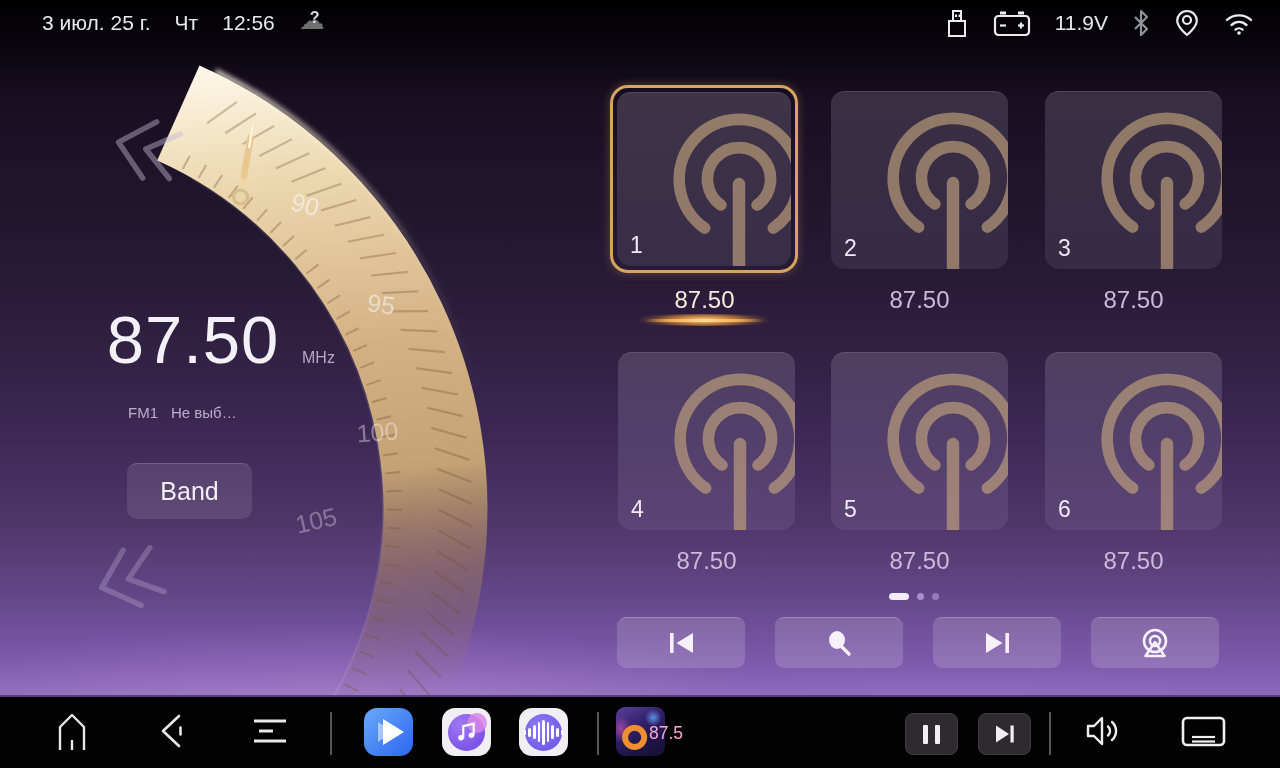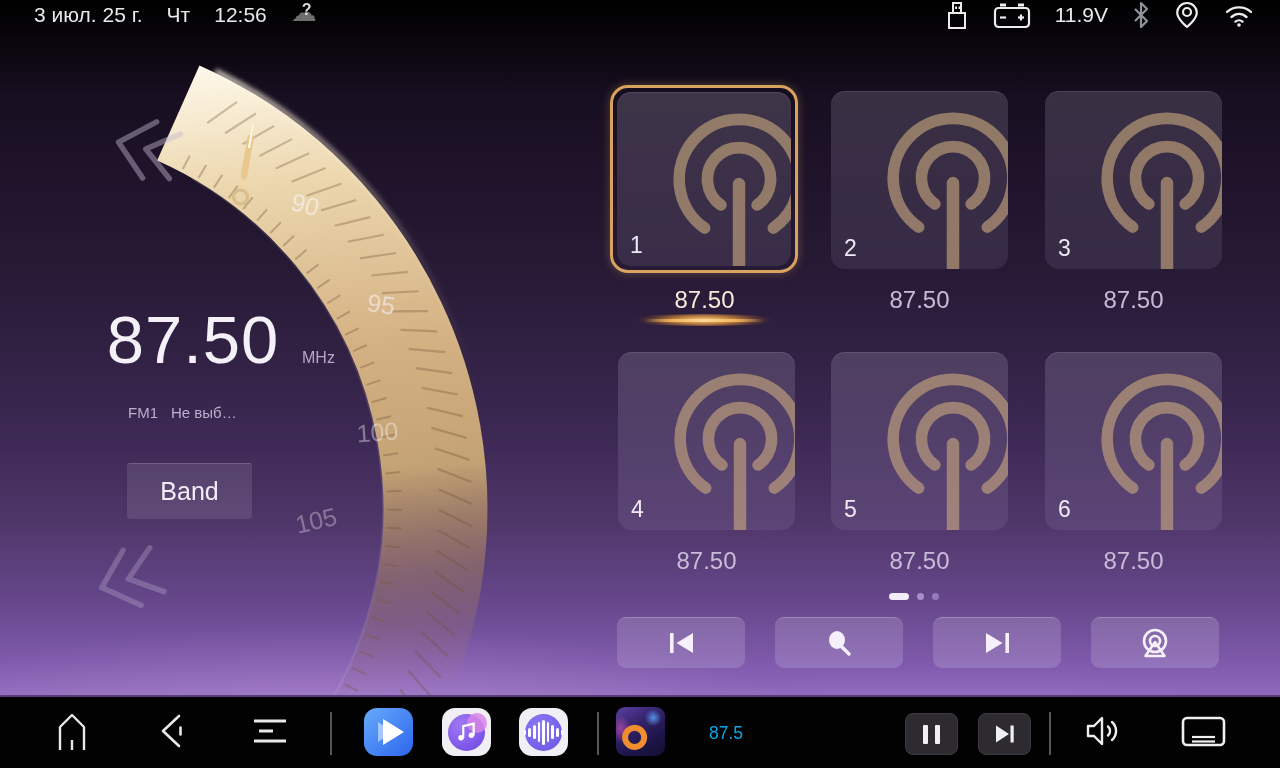--- a/index.html
+++ b/index.html
@@ -9,22 +9,22 @@
     background:linear-gradient(180deg,#0a060d 0%,#140c1c 8%,#1d1228 20%,#271a35 35%,
       #332246 48%,#3f2a57 58%,#4f3669 68%,#65478a 78%,#7e59ab 86%,#9671c4 93%,#a57ed0 100%); }
   .glow-overlay { position:absolute; inset:0; pointer-events:none;
     background:
       radial-gradient(900px 260px at 26% 102%, rgba(238,196,240,0.40), rgba(238,196,240,0) 62%),
       radial-gradient(760px 220px at 74% 104%, rgba(205,168,238,0.30), rgba(205,168,238,0) 60%),
       linear-gradient(180deg, rgba(0,0,0,0.92) 0px, rgba(0,0,0,0.55) 34px, rgba(0,0,0,0) 95px); }
   .abs { position:absolute; }
 
   
-  .status-bar { position:absolute; top:0; left:8px; right:0; height:46px; display:flex;
-    align-items:flex-start; padding:0 26px; color:#e9e9e9; font-size:21px; z-index:30; }
+  .status-bar { position:absolute; top:0; left:16px; right:0; height:46px; display:flex;
+    align-items:center; padding:0 26px; color:#e9e9e9; font-size:21px; z-index:30; }
   .sb-left { display:flex; align-items:center; gap:24px; }
   .sb-right { margin-left:auto; display:flex; align-items:center; gap:24px; }
   .weather-wrap { position:relative; width:34px; height:30px; }
   .weather-cloud { position:absolute; left:0; top:-3px; font-size:26px; color:#6f6f6f; }
   .weather-q { position:absolute; left:11px; top:1px; font-size:16px; color:#ddd; font-weight:bold; }
   .sb-ico svg { display:block; }
 
   
   .gauge { position:absolute; left:0; top:0; z-index:1; }
 
@@ -35,21 +35,21 @@
   .rds-ring.r2 { margin-left:-7px; }
   .rds-text { color:#f2f2f2; font-weight:bold; font-size:16.5px; letter-spacing:0.5px; margin-left:2px; }
 
   .freq-main { position:absolute; left:103px; top:301px; width:180px; text-align:center;
     font-size:67px; color:#f4f0f7; letter-spacing:1px; z-index:10; }
   .freq-unit { position:absolute; left:302px; top:349px; font-size:16px; color:#b6a6c4; z-index:10; }
   .band-line { position:absolute; left:128px; top:404px; display:flex; gap:13px; font-size:15px;
     color:#bdaecb; z-index:10; }
   .band-btn { position:absolute; left:127px; top:463px; width:125px; height:56px;
     background:rgba(255,255,255,0.10); border-top:1px solid rgba(255,255,255,0.16);
-    border-radius:3px; display:flex; align-items:center; justify-content:center;
+    border-radius:10px; display:flex; align-items:center; justify-content:center;
     color:#f2eef6; font-size:25px; z-index:10; }
 
   
   .tile { position:absolute; width:177px; height:178px; border-radius:14px; overflow:hidden;
     background:linear-gradient(180deg, rgba(232,222,248,0.16), rgba(198,188,226,0.10));
     box-shadow:inset 0 1px 0 rgba(255,255,255,0.10); }
   .tile-sel { position:absolute; left:610px; top:85px; width:188px; height:188px;
     border:3px solid #d8a35f; border-radius:18px; padding:4px; z-index:5;
     box-shadow:0 0 10px rgba(216,163,95,0.35); }
   .tile-sel .tile { position:relative; left:0; top:0; width:100%; height:100%;
@@ -91,22 +91,22 @@
   .music-note { position:relative; z-index:2; }
   .wave { display:flex; align-items:center; gap:2px; position:relative; z-index:2; }
   .wave span { width:2.6px; background:#fff; border-radius:2px; }
   .album { position:absolute; left:616px; top:10px; width:49px; height:49px; border-radius:9px;
     overflow:hidden;
     background:
       radial-gradient(circle at 38% 62%, rgba(0,0,0,0) 0 6px, #ef8e30 7px 12px, rgba(240,138,44,0) 13px),
       radial-gradient(12px 12px at 76% 22%, rgba(95,165,255,0.85), rgba(95,165,255,0) 70%),
       radial-gradient(14px 18px at 10% 45%, rgba(235,90,190,0.55), rgba(235,90,190,0) 75%),
       linear-gradient(150deg,#5a3fa0 0%,#33226a 38%,#1d1446 72%,#141033 100%); }
-  .np-text { position:absolute; left:709px; top:50%; transform:translateY(-50%);
-    color:#0ea5e9; font-size:17.5px; }
+  .np-text { position:absolute; left:649px; top:50%; transform:translateY(-50%);
+    color:#f9a8d4; font-size:17.5px; }
   .dark-btn { position:absolute; top:16px; width:53px; height:42px; border-radius:8px;
     background:#2d2b30; border:1px solid #3e3c42; display:flex; align-items:center; justify-content:center; }
   .pause-bars { display:flex; gap:7px; }
   .pause-bars span { width:5px; height:19px; background:#f0f0f0; border-radius:1px; }
 </style>
 </head>
 <body>
 
 <div class="screen">
 

